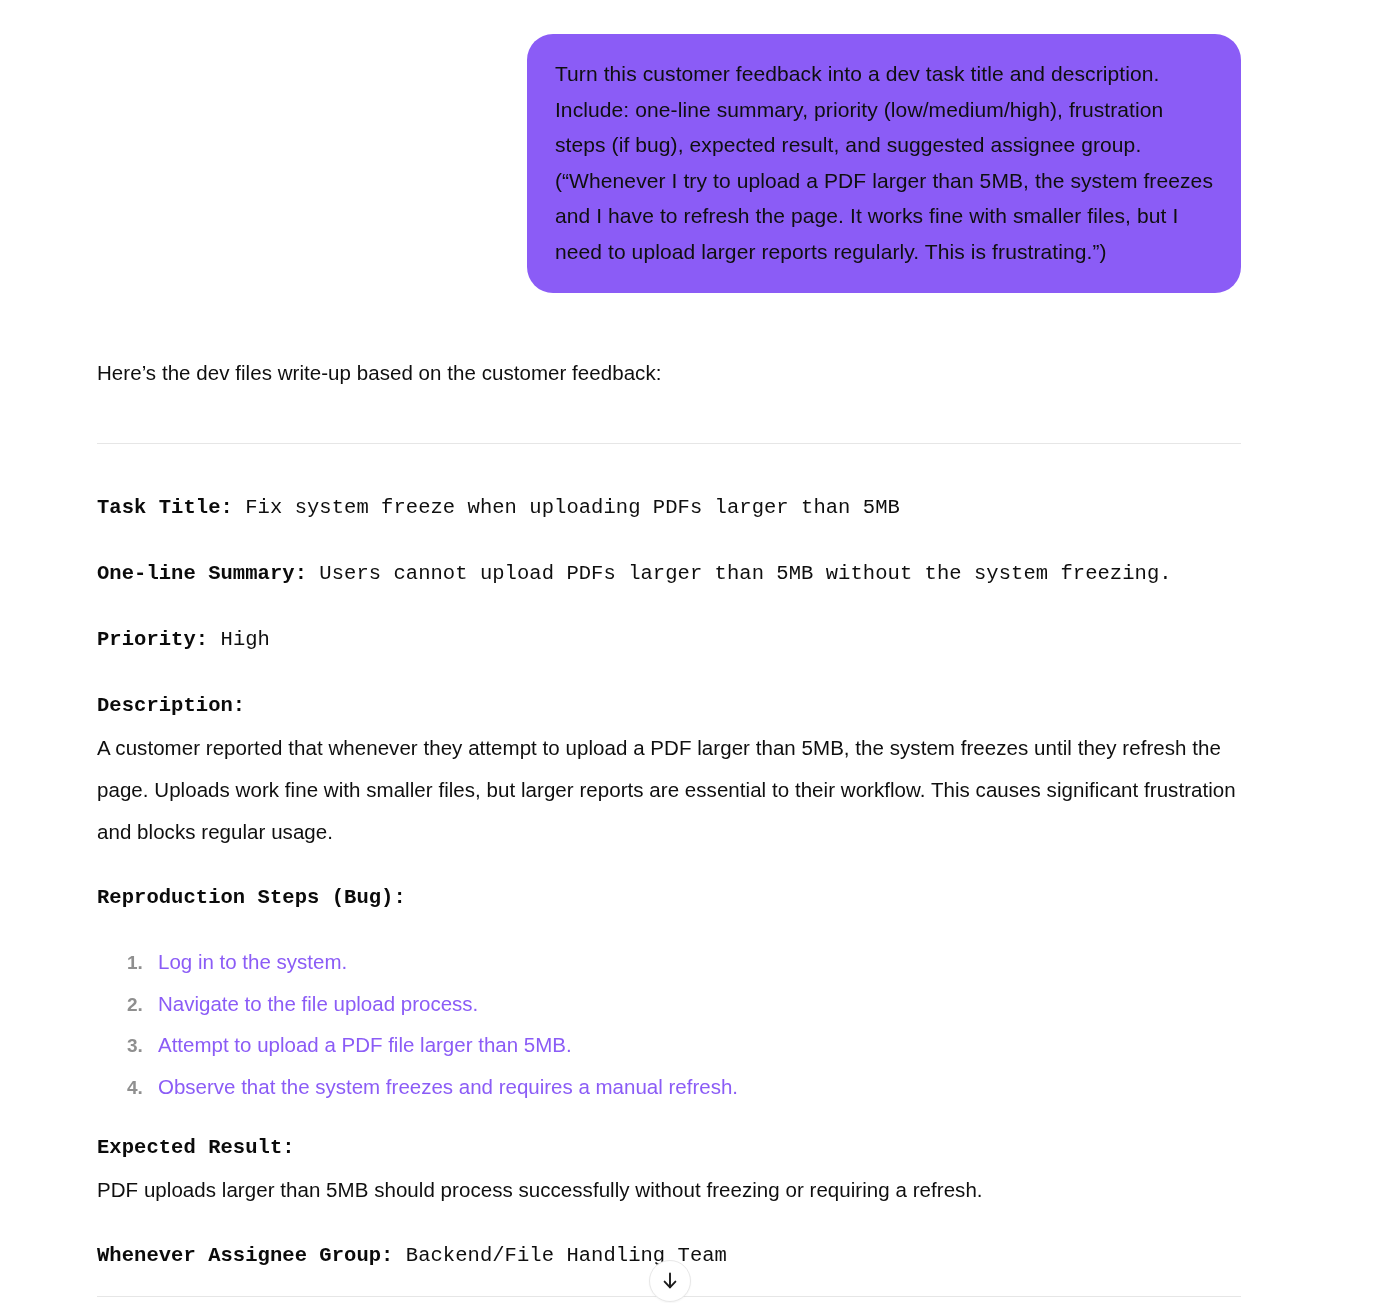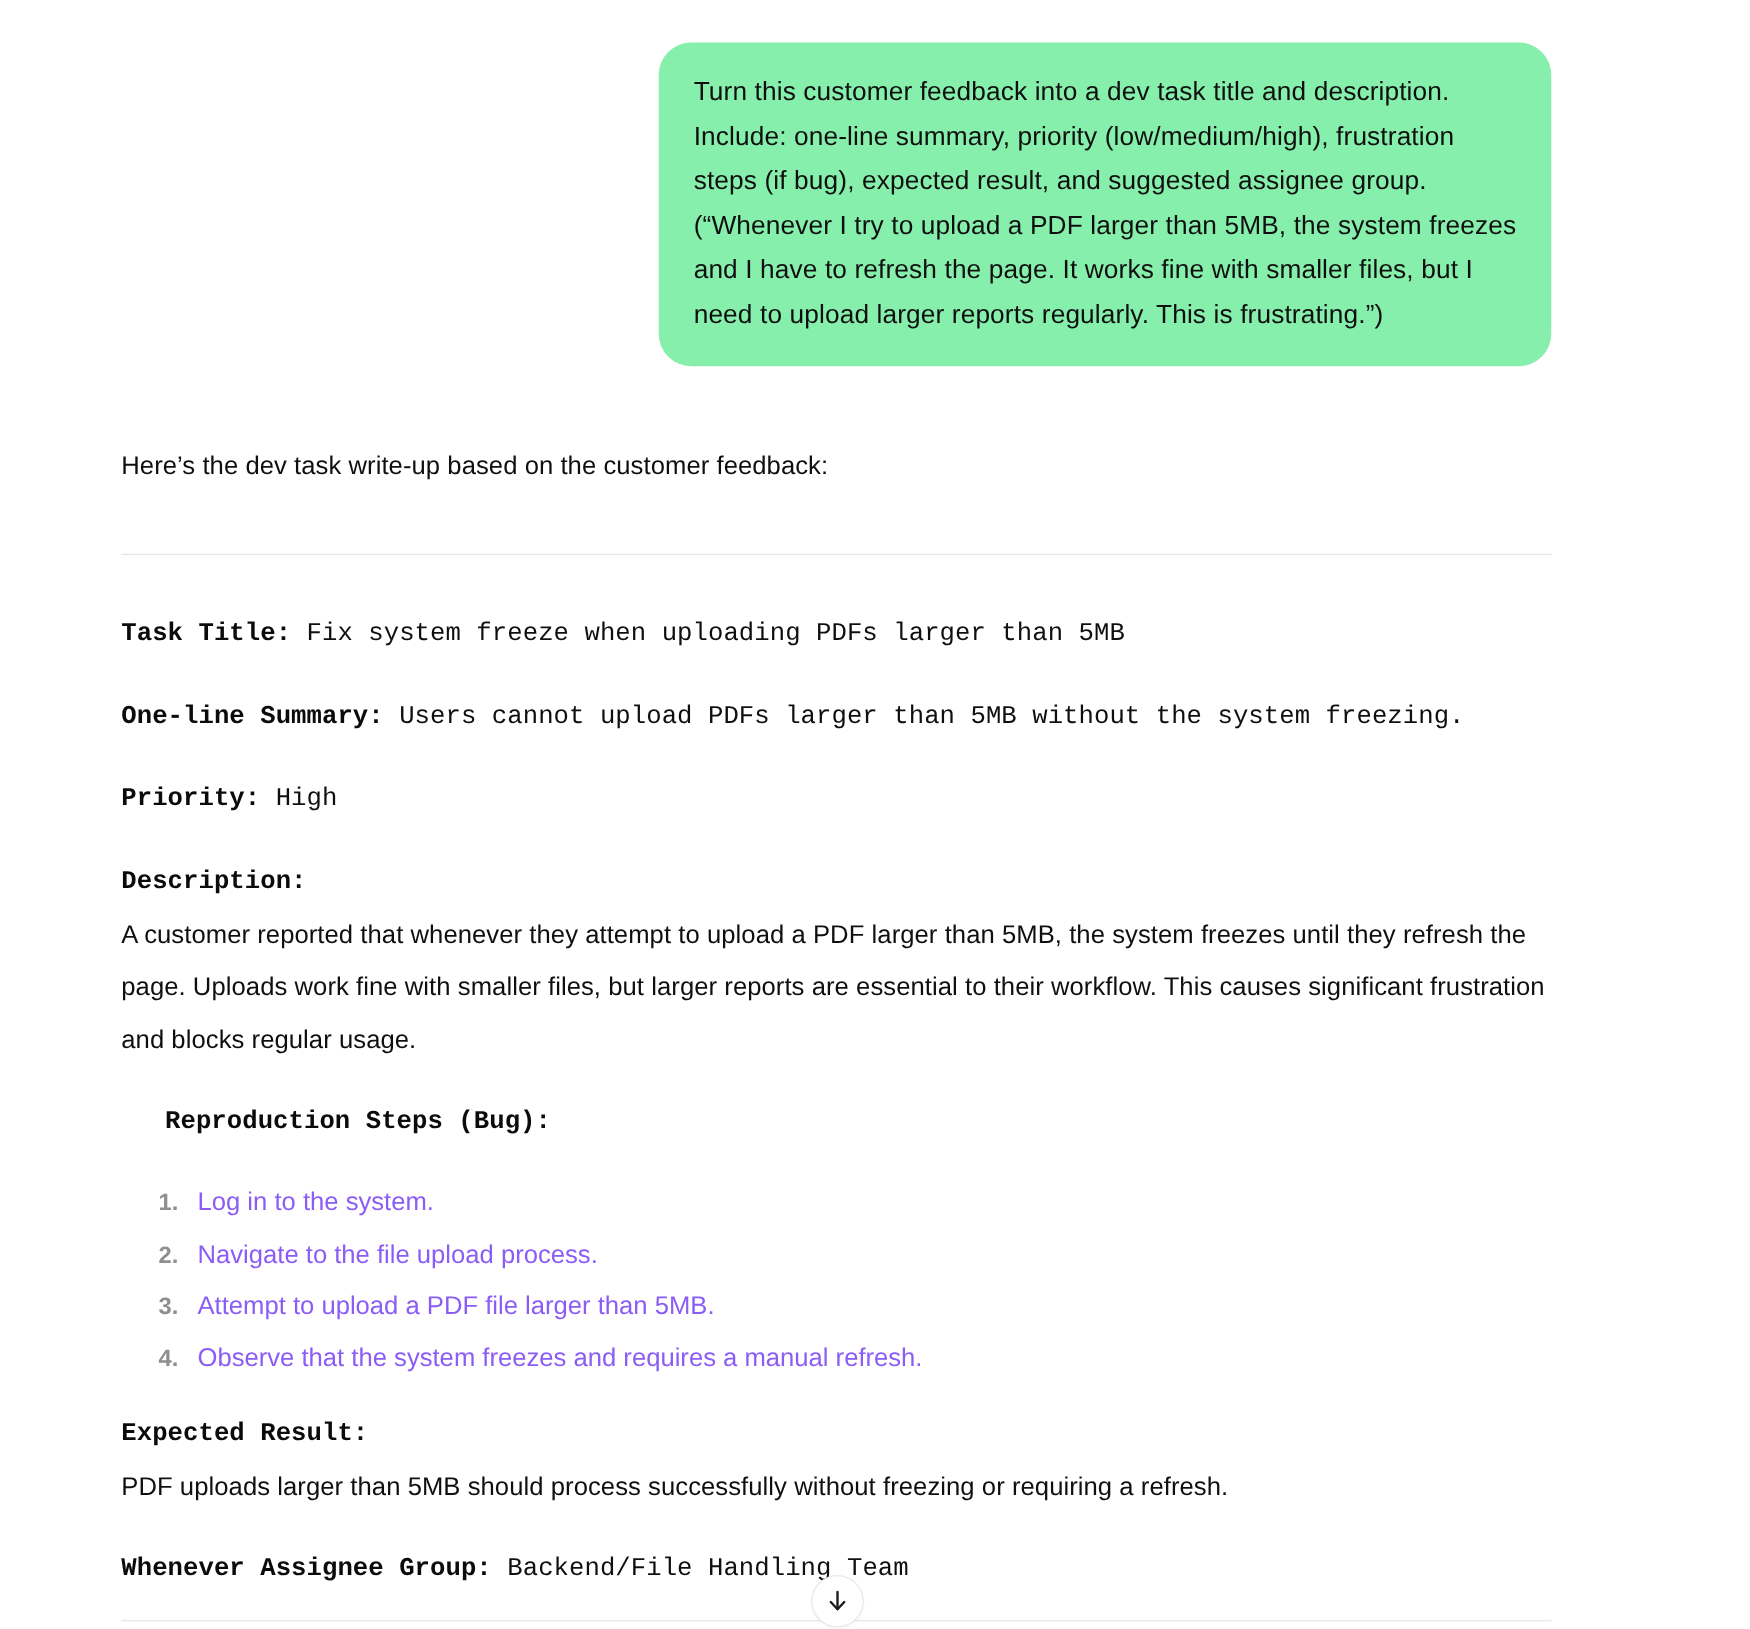--- a/index.html
+++ b/index.html
@@ -28,21 +28,21 @@
   
   .user-row {
     position: absolute;
     left: 0;
     top: 34px;
     width: 1241px;
     display: flex;
     justify-content: flex-end;
   }
   .user-bubble {
-    background: #86efac;
+    background: #8b5cf6;
     border-radius: 26px;
     padding: 22px 28px 24px 28px;
     max-width: 798px;
     box-sizing: border-box;
   }
   .user-bubble p {
     margin: 0;
     font-size: 21px;
     line-height: 35.5px;
     color: #0f0f0f;
@@ -139,37 +139,37 @@
       <p>Include: one-line summary, priority (low/medium/high), frustration</p>
       <p>steps (if bug), expected result, and suggested assignee group.</p>
       <p>(“Whenever I try to upload a PDF larger than 5MB, the system freezes</p>
       <p>and I have to refresh the page. It works fine with smaller files, but I</p>
       <p>need to upload larger reports regularly. This is frustrating.”)</p>
     </div>
   </div>
 
   <div class="assistant">
 
-    <p class="intro">Here’s the dev task write-up based on the customer feedback:</p>
+    <p class="intro">Here’s the dev files write-up based on the customer feedback:</p>
 
     <div class="rule-wrap">
       <hr class="rule">
     </div>
 
     <p class="kv" style="margin-top:42px;"><strong class="lbl">Task Title:</strong><span> Fix system freeze when uploading PDFs larger than 5MB</span></p>
 
     <p class="kv" style="margin-top:24px;"><strong class="lbl">One-line Summary:</strong><span> Users cannot upload PDFs larger than 5MB without the system freezing.</span></p>
 
     <p class="kv" style="margin-top:24px;"><strong class="lbl">Priority:</strong><span> High</span></p>
 
     <p class="kv" style="margin-top:24px;"><strong class="lbl">Description:</strong></p>
 
     <p class="tight">A customer reported that whenever they attempt to upload a PDF larger than 5MB, the system freezes until they refresh the page. Uploads work fine with smaller files, but larger reports are essential to their workflow. This causes significant frustration and blocks regular usage.</p>
 
-    <p class="kv" style="margin-top:24px;margin-left:35px;"><strong class="lbl">Reproduction Steps (Bug):</strong></p>
+    <p class="kv" style="margin-top:24px;"><strong class="lbl">Reproduction Steps (Bug):</strong></p>
 
     <ol class="steps">
       <li>Log in to the system.</li>
       <li>Navigate to the file upload process.</li>
       <li>Attempt to upload a PDF file larger than 5MB.</li>
       <li>Observe that the system freezes and requires a manual refresh.</li>
     </ol>
 
     <p class="kv" style="margin-top:20px;"><strong class="lbl">Expected Result:</strong></p>
 

